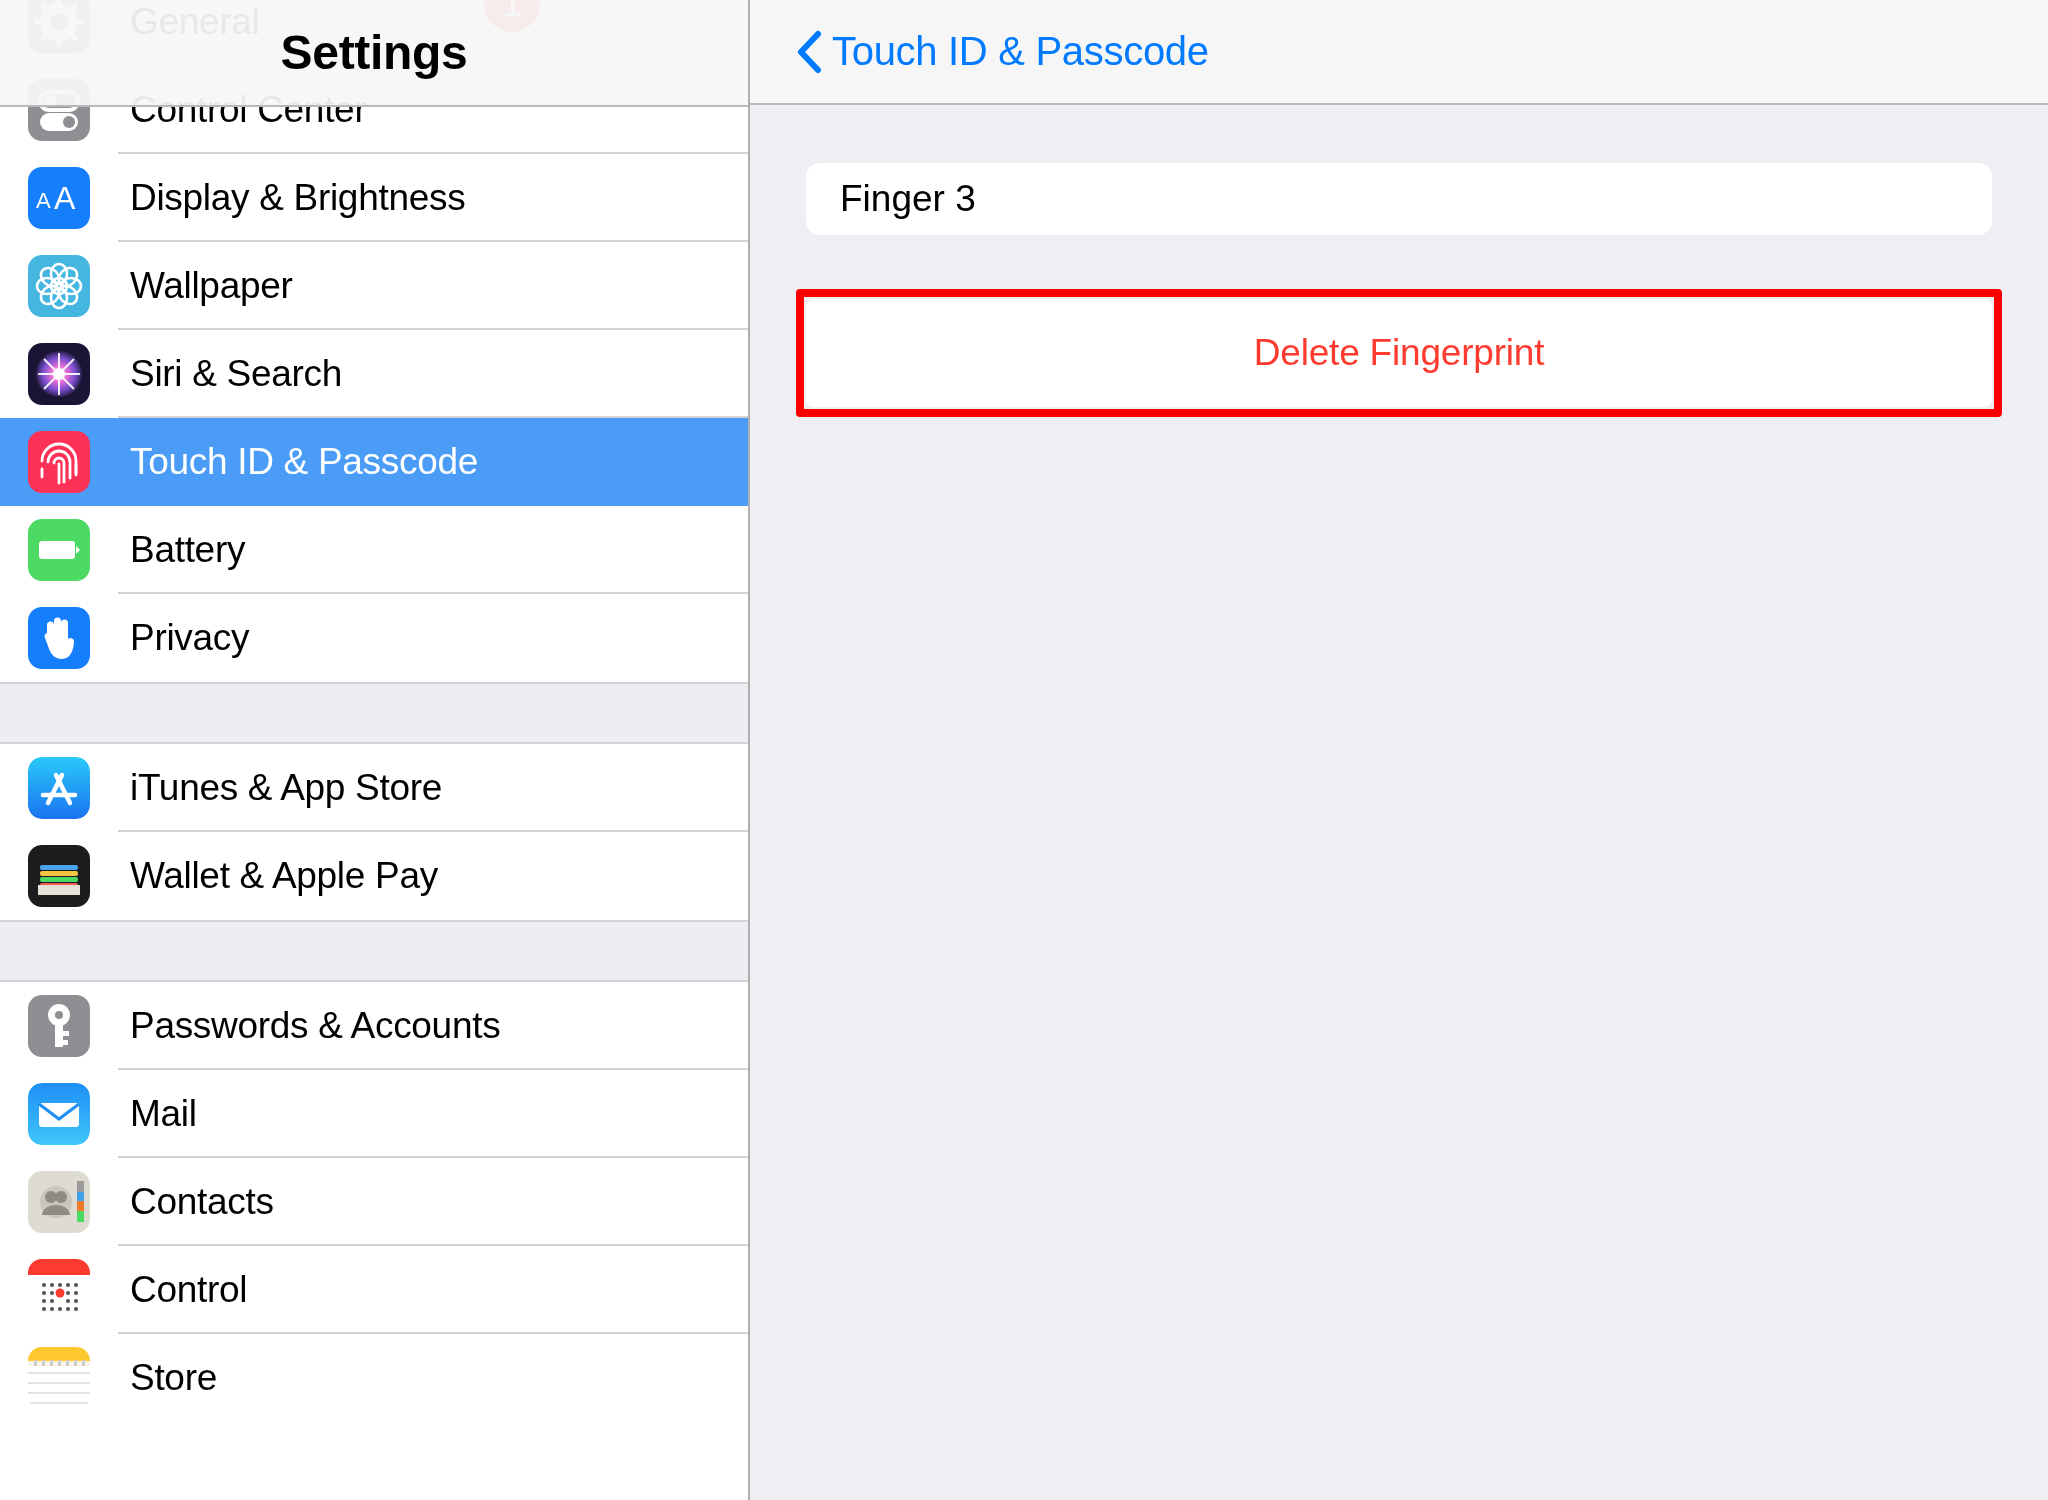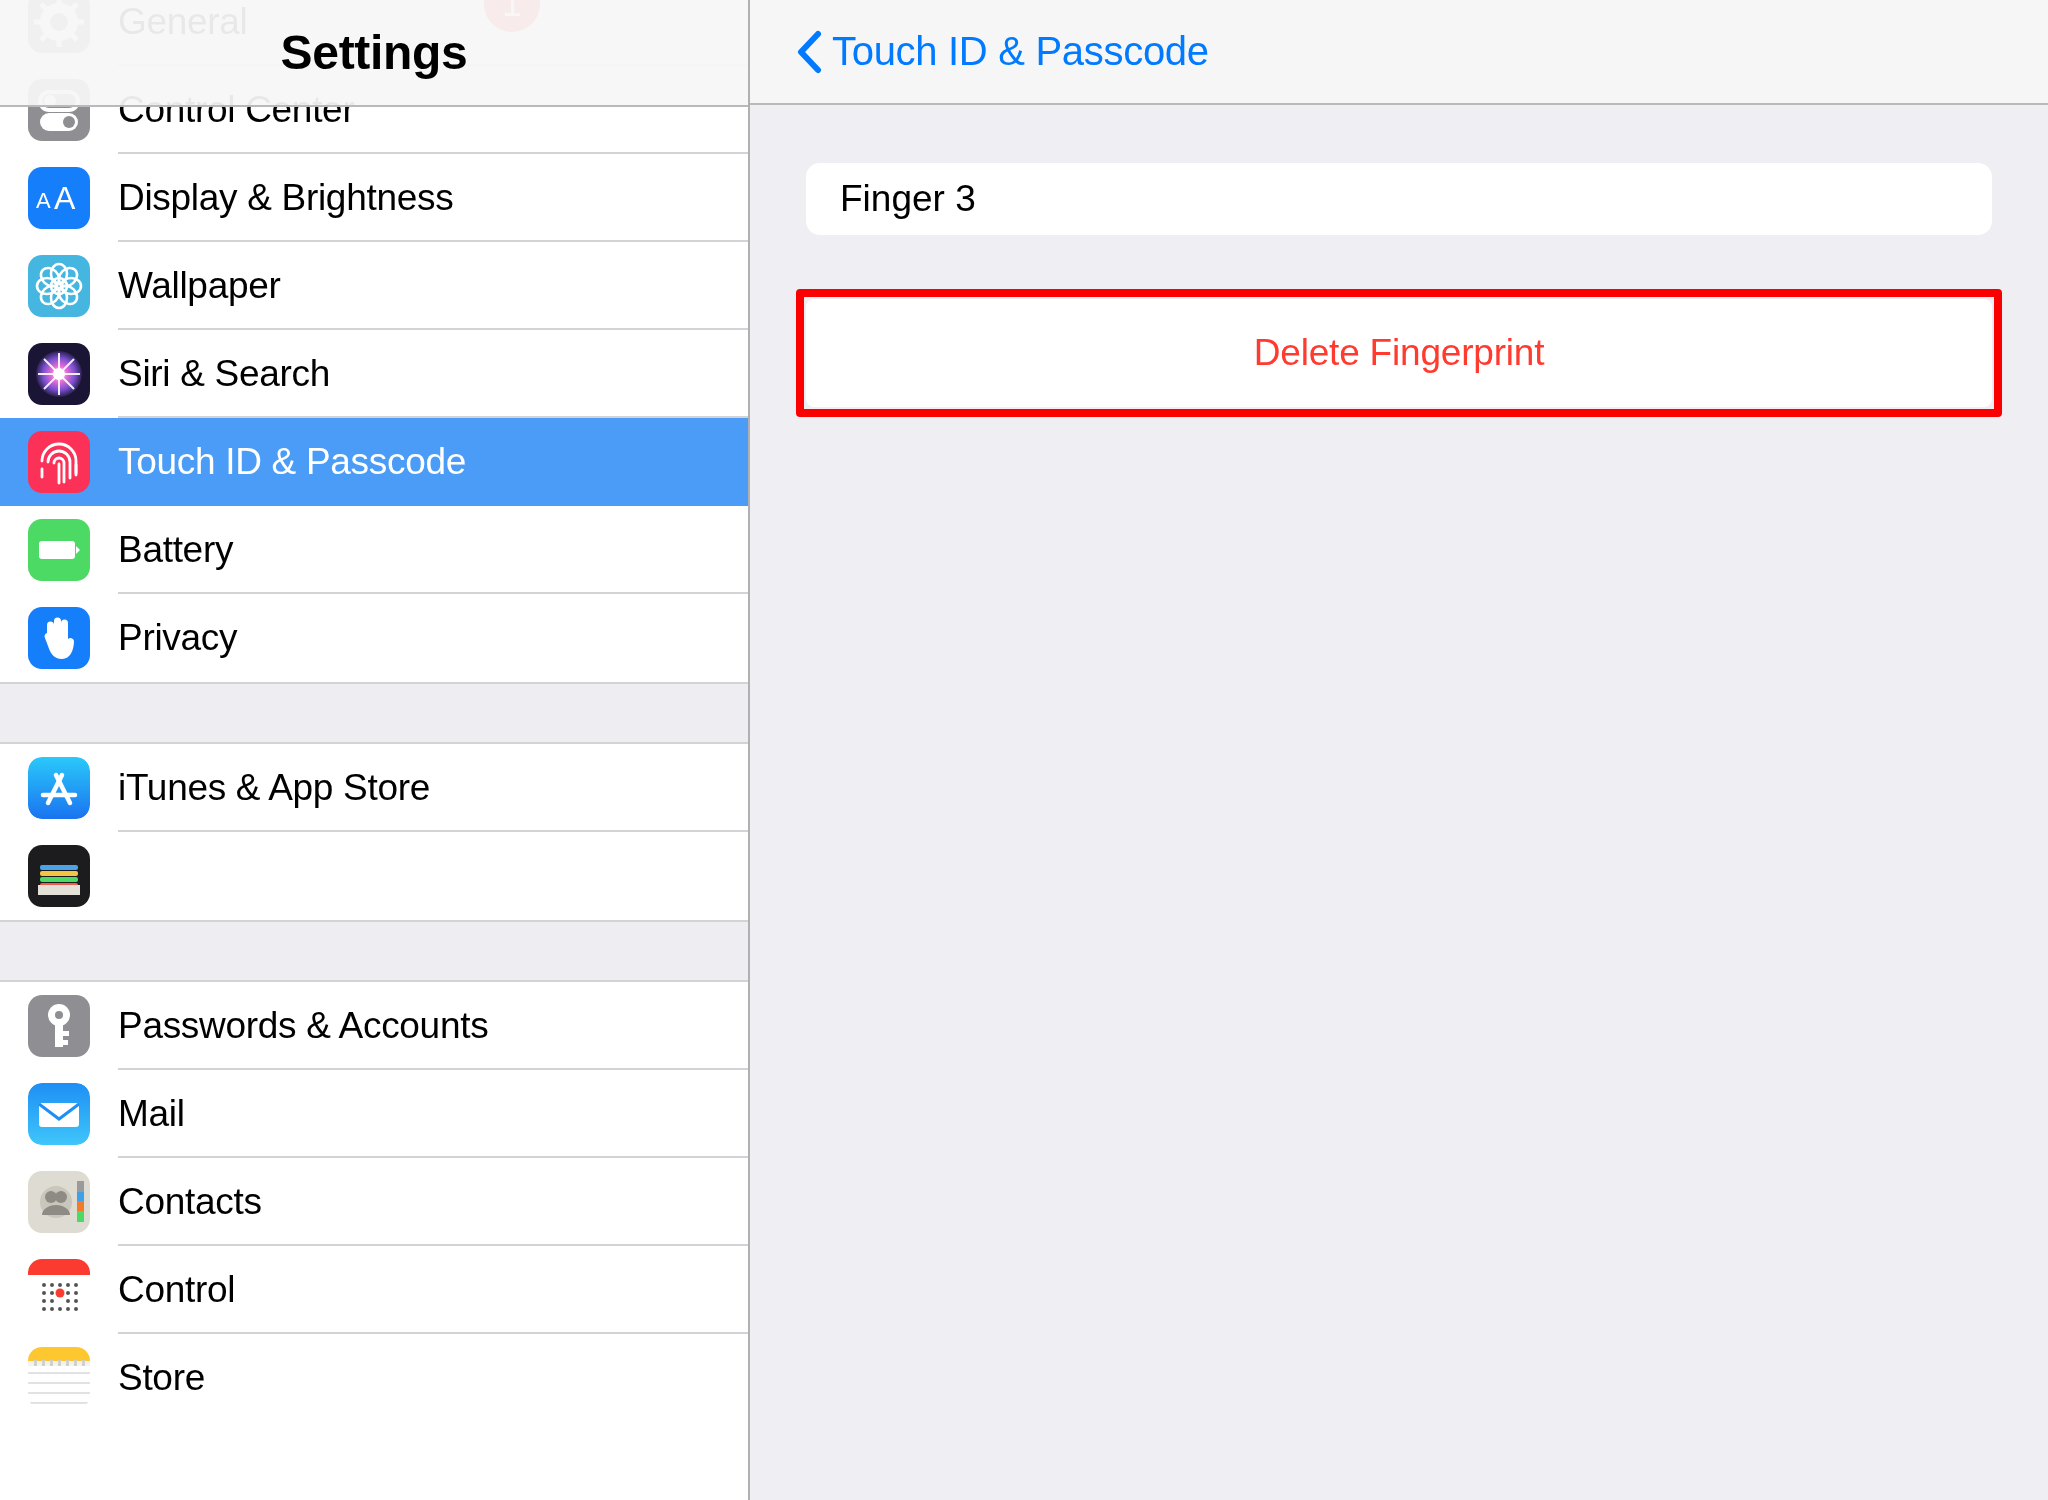--- a/index.html
+++ b/index.html
@@ -29,21 +29,21 @@
     padding-left:28px;
   }
   .settings-row.selected { background:#4a9cf6; }
   .settings-row .sep {
     position:absolute; left:118px; right:0; bottom:0;
     height:2px; background:#d3d3d6;
   }
 
   .row-label {
     font-size:37px; color:#000000; letter-spacing:-0.3px;
-    margin-left:28px; white-space:nowrap;
+    margin-left:40px; white-space:nowrap;
   }
   .settings-row.selected .row-label { color:#ffffff; }
 
   .icon {
     width:62px; height:62px; border-radius:14px;
     flex:0 0 62px;
     position:relative; overflow:hidden;
     display:flex; align-items:center; justify-content:center;
   }
   .icon svg { display:block; }
@@ -273,20 +273,21 @@
           <span class="icon" style="background: rgb(28, 28, 30);">
             <svg width="62" height="62" viewBox="0 0 62 62">
               <rect x="12" y="20" width="38" height="5" rx="2" fill="#4aa3e8"></rect>
               <rect x="12" y="26" width="38" height="5" rx="2" fill="#f4c542"></rect>
               <rect x="12" y="32" width="38" height="5" rx="2" fill="#4cd964"></rect>
               <rect x="12" y="38" width="38" height="5" rx="2" fill="#f25b4e"></rect>
               <path d="M10 40h42v10H10z" fill="#e3e1d8"></path>
               <path d="M24 40h14a7 7 0 0 1-14 0z" fill="#e3e1d8"></path>
             </svg>
           </span>
+          <span class="row-label">Wallet &amp; Apple Pay</span>
         </div>
         <div class="section-gap"></div>
         <div class="settings-row">
           <span class="icon" style="background: rgb(142, 142, 147);">
             <svg width="62" height="62" viewBox="0 0 62 62">
               <circle cx="31" cy="20" r="11" fill="#fff"></circle>
               <circle cx="31" cy="20" r="4" fill="#8e8e93"></circle>
               <rect x="27" y="28" width="8" height="24" fill="#fff"></rect>
               <rect x="35" y="36" width="6" height="5" fill="#fff"></rect>
               <rect x="35" y="45" width="5" height="5" fill="#fff"></rect>

